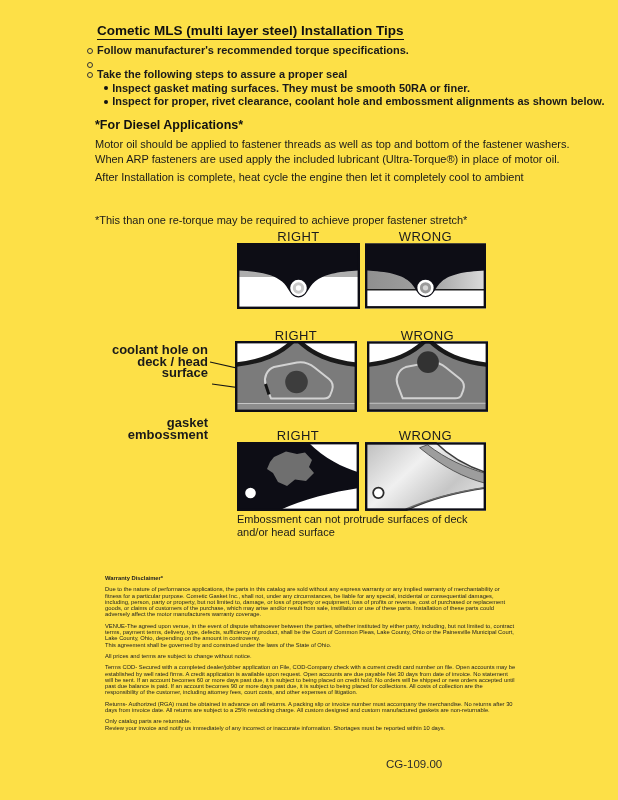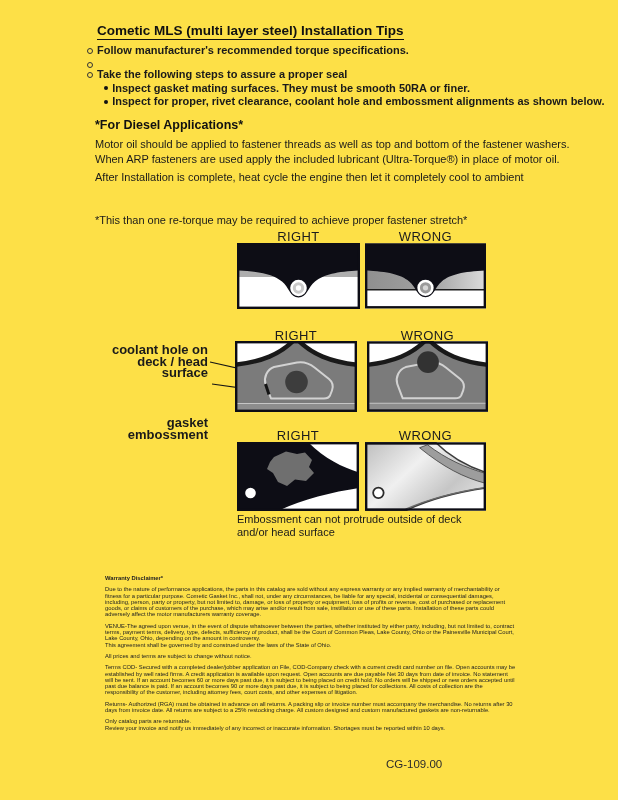--- a/index.html
+++ b/index.html
@@ -160,21 +160,21 @@
         </linearGradient>
       </defs>
       <rect width="122" height="69" fill="#fff"></rect>
       <path d="M0,0 H71 C88,17 105,25 122,30.5 L122,46 C95,50 63,58 41,69 H0 Z" fill="url(#gband)" stroke="#3c3c3c" stroke-width="1.6"></path>
       <path d="M63,2.5 C82,17 101,25.5 122,31.5 L122,41.5 C99,35.5 79,25 55,5.5 Z" fill="#9d9d9d" stroke="#3c3c3c" stroke-width="0.8"></path>
       <path d="M41,67.5 C65,57 95,49.5 122,45.5" fill="none" stroke="#6a6a6a" stroke-width="1.4"></path>
       <circle cx="13.5" cy="51" r="5.3" fill="#ffffff" stroke="#2b2b2b" stroke-width="1.8"></circle>
       <rect x="1.2" y="1.2" width="119.6" height="66.6" fill="none" stroke="#0d0d15" stroke-width="2.4"></rect>
     </svg>
   </div>
-  <div class="abs caption" style="left:237px;top:513px;width:245px;">Embossment can not protrude outside of deck and/or head surface</div>
+  <div class="abs caption" style="left:237px;top:513px;width:245px;">Embossment can not protrude surfaces of deck and/or head surface</div>
 
   <div class="abs legal" style="left:105px;top:575px;">
     <div class="lh">Warranty Disclaimer*</div>
     <p>Due to the nature of performance applications, the parts in this catalog are sold without any express warranty or any implied warranty of merchantability or fitness for a particular purpose.  Cometic Gasket Inc., shall not, under any circumstances, be liable for any special, incidental or consequential damages, including, person, party or property, but not limited to, damage, or loss of property or equipment, loss of profits or revenue, cost of purchased or replacement goods, or claims of customers of the purchase, which may arise and/or result from sale, instillation or use of these parts.  Installation of these parts could adversely affect the motor manufacturers warranty coverage.</p>
     <p class="tight">VENUE-The agreed upon venue, in the event of dispute whatsoever between the parties, whether instituted by either party, including, but not limited to, contract terms, payment terms, delivery, type, defects, sufficiency of product, shall be the Court of Common Pleas, Lake County, Ohio or the Painesville Municipal Court, Lake County, Ohio, depending on the amount in controversy.</p>
     <p>This agreement shall be governed by and construed under the laws of the State of Ohio.</p>
     <p>All prices and terms are subject to change without notice.</p>
     <p>Terms COD- Secured with a completed dealer/jobber application on File, COD-Company check with a current credit card number on file.  Open accounts may be established by well rated firms.  A credit application is available upon request.  Open accounts are due payable Net 30 days from date of invoice.  No statement will be sent.  If an account becomes 60 or more days past due, it is subject to being placed on credit hold.  No orders will be shipped or new orders accepted until past due balance is paid.  If an account becomes 90 or more days past due, it is subject to being placed for collections.  All costs of collection are the responsibility of the customer, including attorney fees, court costs, and other expenses of litigation.</p>
     <p>Returns- Authorized (RGA) must be obtained in advance on all returns.  A packing slip or invoice number must accompany the merchandise.  No returns after 30 days from invoice date.  All returns are subject to a 25% restocking charge.  All custom designed and custom manufactured gaskets are non-returnable.</p>
     <p class="tight">Only catalog parts are returnable.</p>

